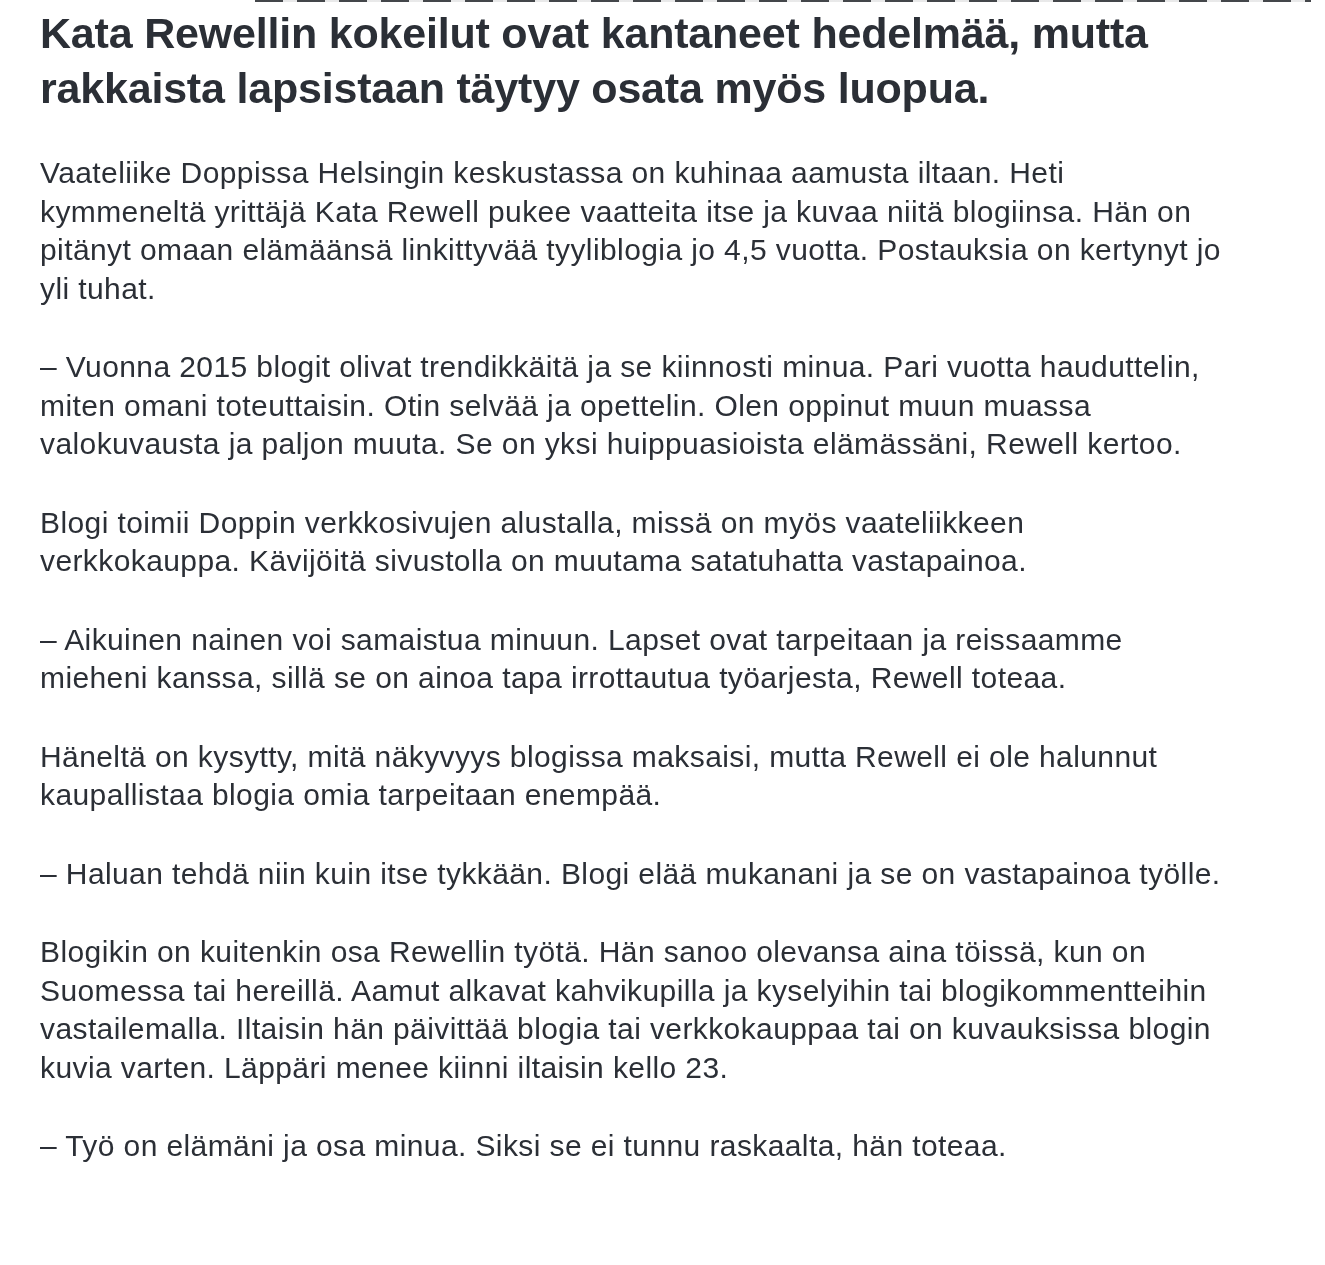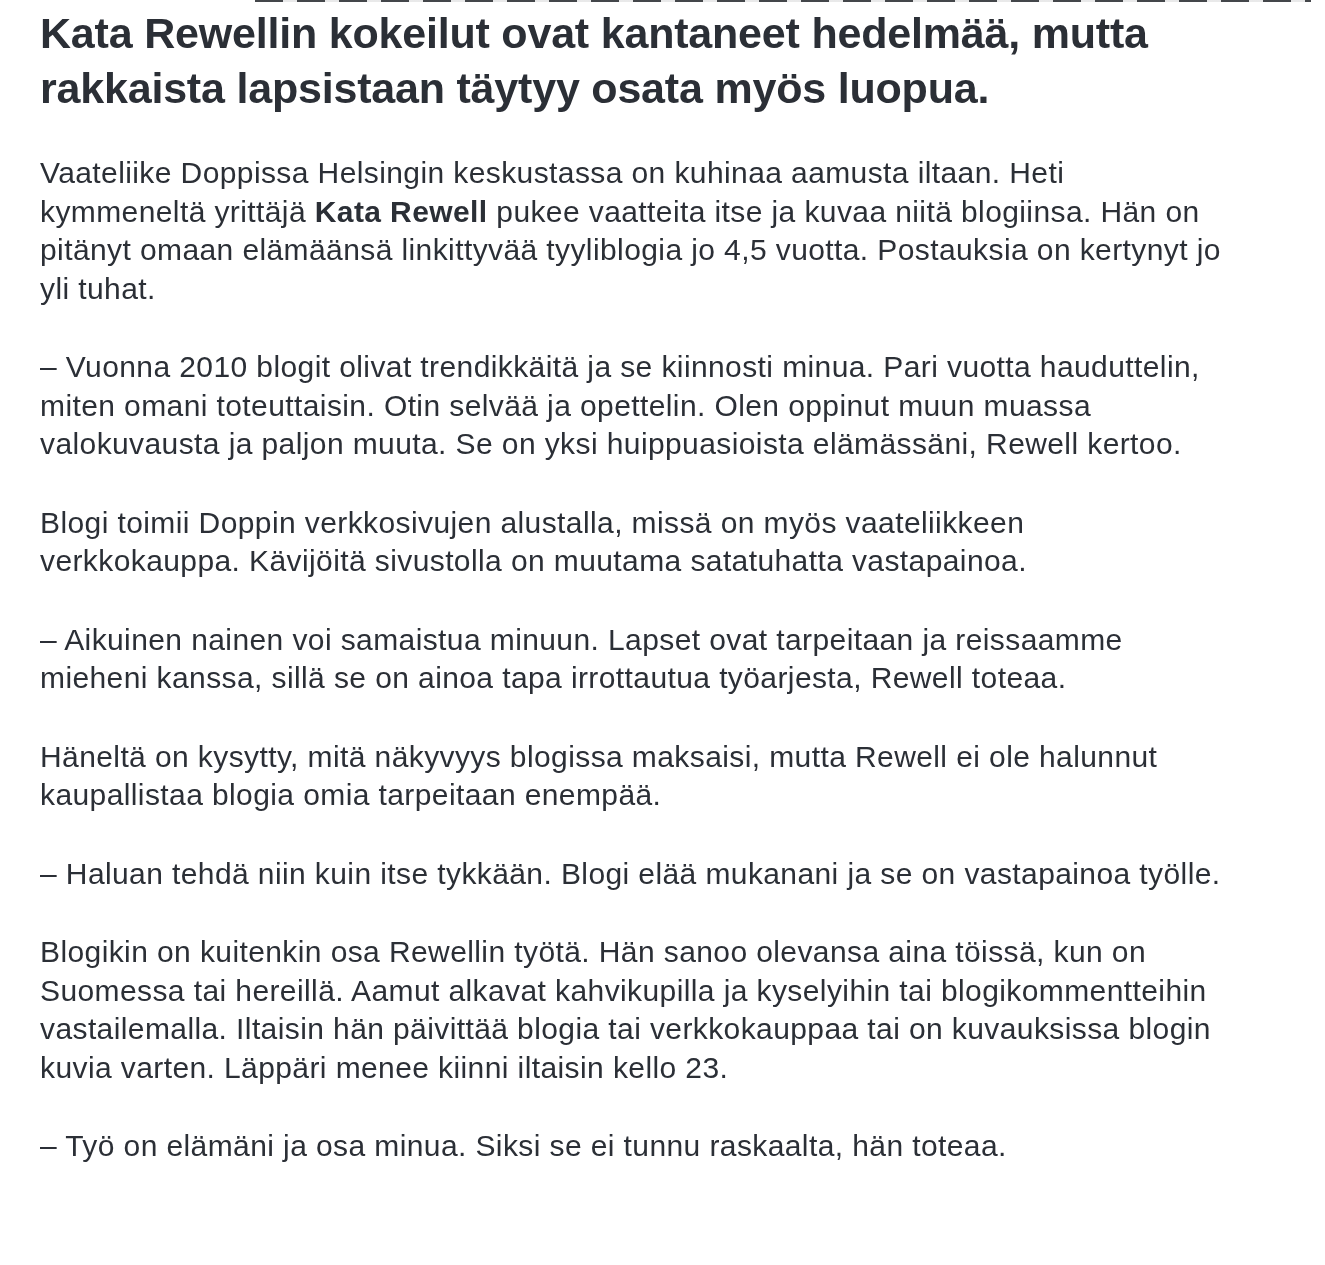--- a/index.html
+++ b/index.html
@@ -45,35 +45,35 @@
   p.article-paragraph {
     font-size: 30px;
     line-height: 38.5px;
     font-weight: 400;
     letter-spacing: 0.4px;
     margin: 0 0 40px 0;
     width: 1185px;
     color: #2b2f36;
   }
   p.article-paragraph strong {
-    font-weight: 700;
+    font-weight: 400;
   }
 </style>
 </head>
 <body>
 
 <div class="page">
 
   <div class="top-crop"></div>
 
   <h1 class="article-title">Kata Rewellin kokeilut ovat kantaneet hedelmää, mutta rakkaista lapsistaan täytyy osata myös luopua.</h1>
 
   <p class="article-paragraph"><span>Vaateliike Doppissa Helsingin keskustassa on kuhinaa aamusta iltaan. Heti kymmeneltä yrittäjä </span><strong>Kata Rewell</strong><span> pukee vaatteita itse ja kuvaa niitä blogiinsa. Hän on pitänyt omaan elämäänsä linkittyvää tyyliblogia jo 4,5 vuotta. Postauksia on kertynyt jo yli tuhat.</span></p>
 
-  <p class="article-paragraph">– Vuonna 2010 blogit olivat trendikkäitä ja se kiinnosti minua. Pari vuotta hauduttelin, miten omani toteuttaisin. Otin selvää ja opettelin. Olen oppinut muun muassa valokuvausta ja paljon muuta. Se on yksi huippuasioista elämässäni, Rewell kertoo.</p>
+  <p class="article-paragraph">– Vuonna 2015 blogit olivat trendikkäitä ja se kiinnosti minua. Pari vuotta hauduttelin, miten omani toteuttaisin. Otin selvää ja opettelin. Olen oppinut muun muassa valokuvausta ja paljon muuta. Se on yksi huippuasioista elämässäni, Rewell kertoo.</p>
 
   <p class="article-paragraph">Blogi toimii Doppin verkkosivujen alustalla, missä on myös vaateliikkeen verkkokauppa. Kävijöitä sivustolla on muutama satatuhatta vastapainoa.</p>
 
   <p class="article-paragraph">– Aikuinen nainen voi samaistua minuun. Lapset ovat tarpeitaan ja reissaamme mieheni kanssa, sillä se on ainoa tapa irrottautua työarjesta, Rewell toteaa.</p>
 
   <p class="article-paragraph">Häneltä on kysytty, mitä näkyvyys blogissa maksaisi, mutta Rewell ei ole halunnut kaupallistaa blogia omia tarpeitaan enempää.</p>
 
   <p class="article-paragraph">– Haluan tehdä niin kuin itse tykkään. Blogi elää mukanani ja se on vastapainoa työlle.</p>
 
   <p class="article-paragraph">Blogikin on kuitenkin osa Rewellin työtä. Hän sanoo olevansa aina töissä, kun on Suomessa tai hereillä. Aamut alkavat kahvikupilla ja kyselyihin tai blogikommentteihin vastailemalla. Iltaisin hän päivittää blogia tai verkkokauppaa tai on kuvauksissa blogin kuvia varten. Läppäri menee kiinni iltaisin kello 23.</p>

